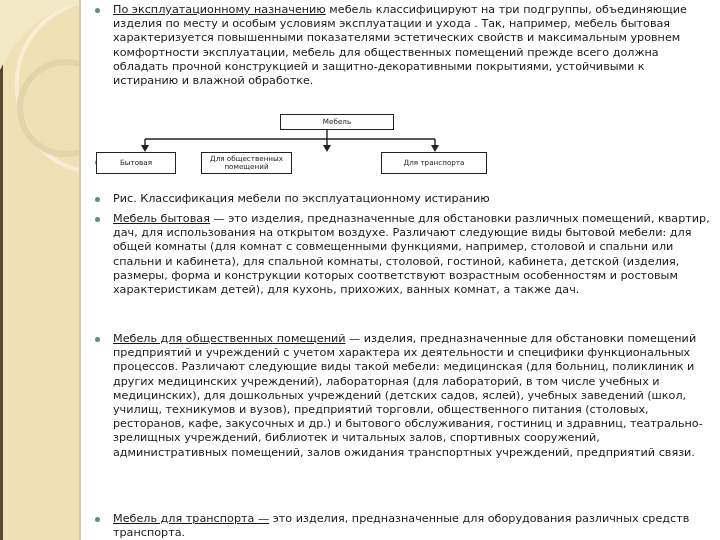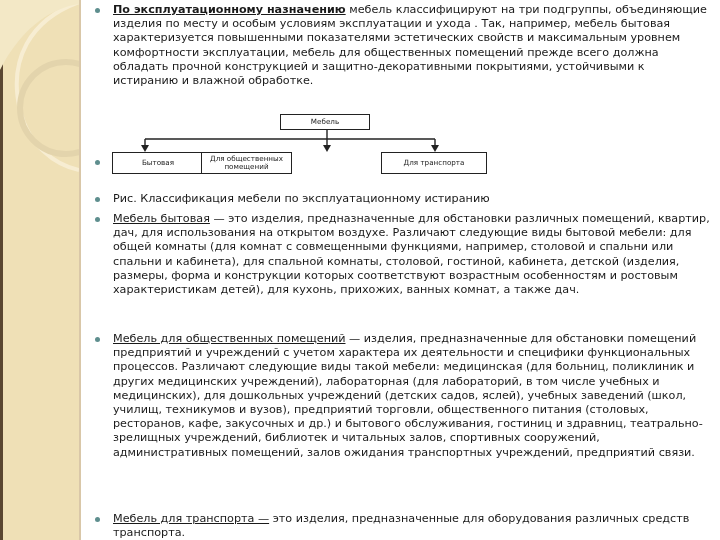--- a/index.html
+++ b/index.html
@@ -26,21 +26,21 @@
   .content {
     position: absolute; left: 95px; top: 0; width: 605px;
     font-size: 11.2px; line-height: 14.2px;
   }
   .item { position: relative; padding-left: 18px; }
   .bullet {
     position: absolute; left: 0; width: 5px; height: 5px; border-radius: 50%;
     background: #5e8e8e;
   }
   .u { text-decoration: underline; }
-  .b { font-weight: bold; margin-top: 44px; }
+  .b { font-weight: normal; margin-top: 44px; }
   .i { }
   .diagram { position: absolute; left: 90px; top: 108px; width: 420px; height: 72px; }
   .box {
     position: absolute; border: 1px solid #222; background: #fff;
     font-size: 7.2px; line-height: 8px; text-align: center;
     display: flex; align-items: center; justify-content: center; color: #222;
     box-sizing: border-box;
   }
 </style>
 </head>
@@ -81,33 +81,33 @@
     <span class="i u">Мебель для общественных помещений</span><span> — изделия, предназначенные для обстановки помещений предприятий и учреждений с учетом характера их деятельности и специфики функциональных процессов. Различают следующие виды такой мебели: медицинская (для больниц, поликлиник и других медицинских учреждений), лабораторная (для лабораторий, в том числе учебных и медицинских), для дошкольных учреждений (детских садов, яслей), учебных заведений (школ, училищ, техникумов и вузов), предприятий торговли, общественного питания (столовых, ресторанов, кафе, закусочных и др.) и бытового обслуживания, гостиниц и здравниц, театрально-зрелищных учреждений, библиотек и читальных залов, спортивных сооружений, административных помещений, залов ожидания транспортных учреждений, предприятий связи.</span>
   </div>
 
   <div class="item" style="position:absolute; top:512px; width:600px;">
     <span class="bullet" style="top:5px"></span>
     <span class="i u">Мебель для транспорта —</span><span> это изделия, предназначенные для оборудования различных средств транспорта.</span>
   </div>
 </div>
 
 <div class="diagram">
-  <div class="box" style="left:190px; top:6px; width:90px; height:16px;">
+  <div class="box" style="left:190px; top:6px; width:114px; height:16px;">
     <span>Мебель</span>
   </div>
   <svg width="420" height="72" style="position:absolute; left:0; top:0;">
     <line x1="55" y1="31" x2="345" y2="31" stroke="#222" stroke-width="1.4"></line>
     <line x1="237" y1="22" x2="237" y2="40" stroke="#222" stroke-width="1.4"></line>
     <line x1="55" y1="31" x2="55" y2="40" stroke="#222" stroke-width="1.4"></line>
     <line x1="345" y1="31" x2="345" y2="40" stroke="#222" stroke-width="1.4"></line>
     <polygon points="51,37 59,37 55,44" fill="#222"></polygon>
     <polygon points="233,37 241,37 237,44" fill="#222"></polygon>
     <polygon points="341,37 349,37 345,44" fill="#222"></polygon>
   </svg>
-  <div class="box" style="left:22px; top:44px; width:92px; height:22px;">
+  <div class="box" style="left:6px; top:44px; width:80px; height:22px;">
     <span>Бытовая</span>
   </div>
   <div class="box" style="left:111px; top:44px; width:91px; height:22px; padding:0 0;">
     <span>Для общественных помещений</span>
   </div>
   <div class="box" style="left:211px; top:44px; width:0; height:0; border:none;"></div>
   <div class="box" style="left:291px; top:44px; width:106px; height:22px;">
     <span>Для транспорта</span>
   </div>
 </div>

